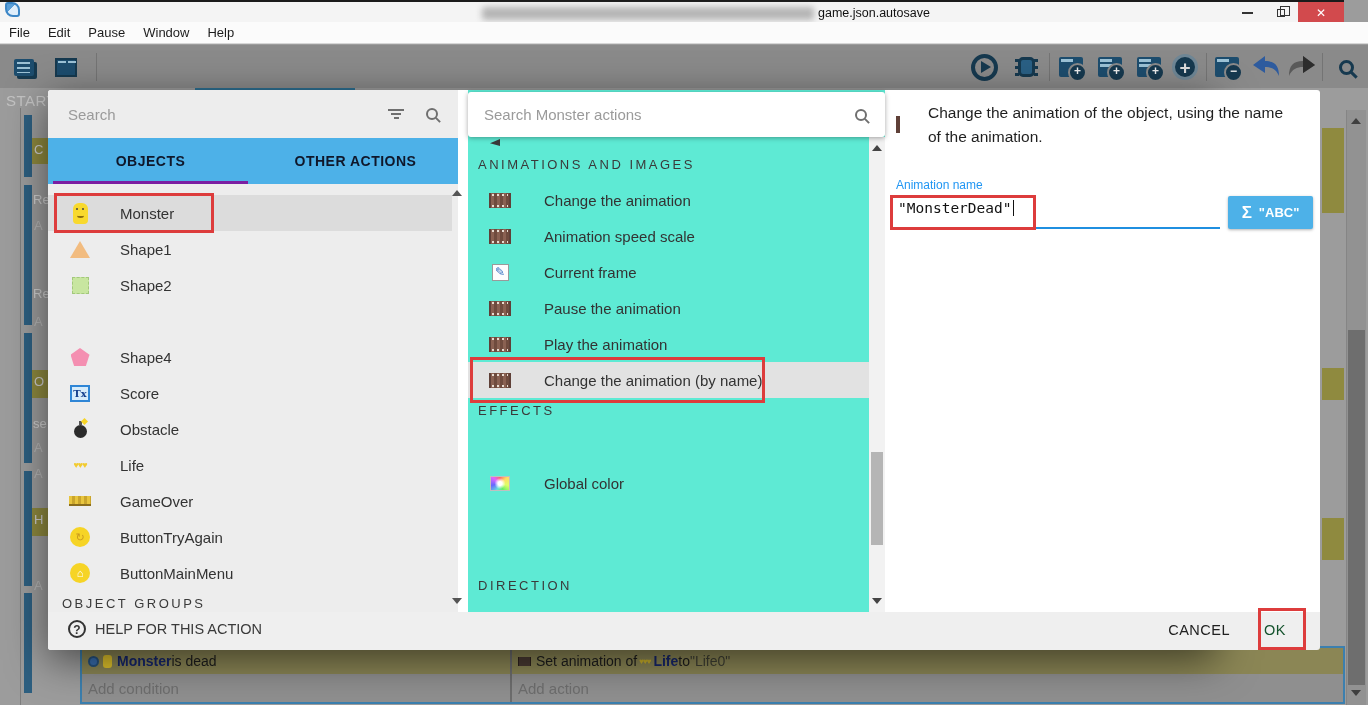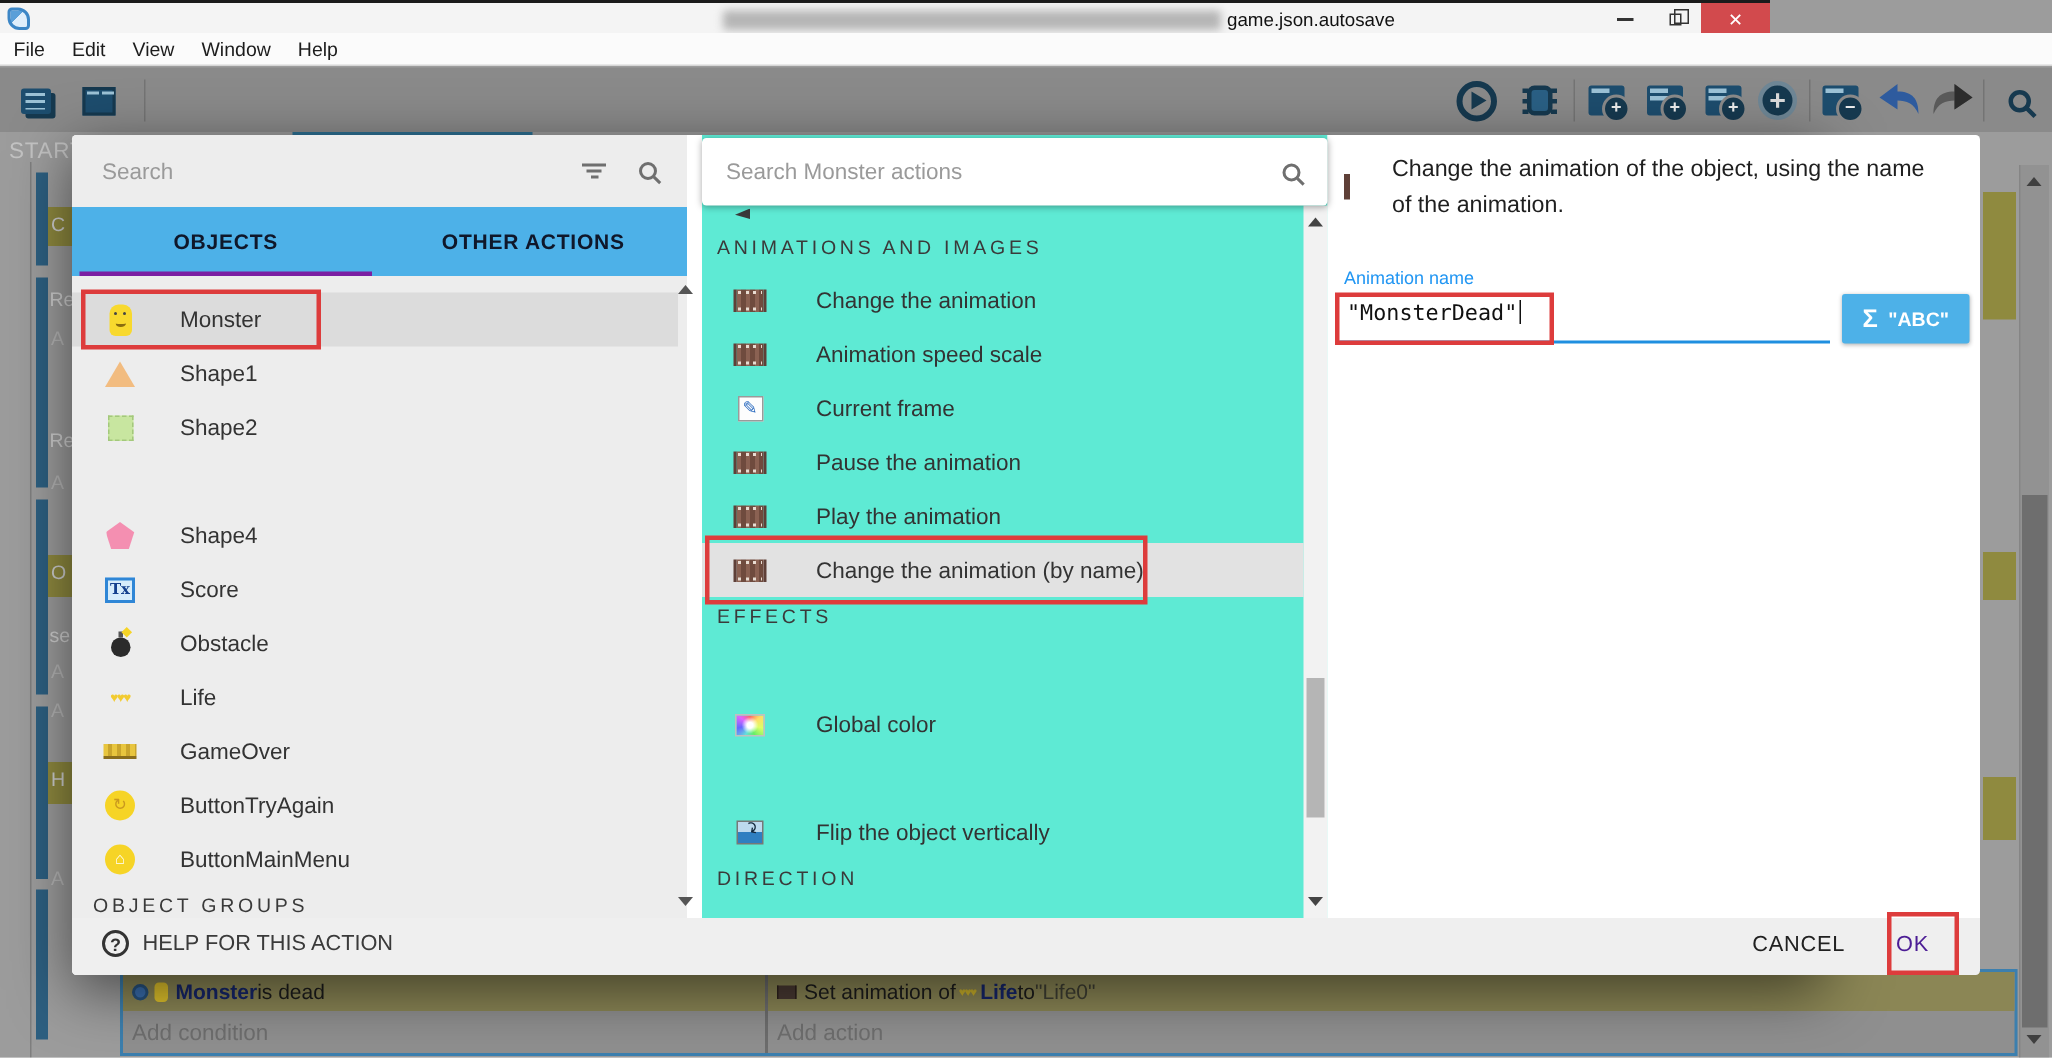--- a/index.html
+++ b/index.html
@@ -1,20 +1,20 @@
 <!DOCTYPE html>
 <html><head>
 <meta charset="utf-8">
 <style>
   * { margin:0; padding:0; box-sizing:border-box; }
   html,body { width:1368px; height:705px; overflow:hidden; }
   body { font-family:"Liberation Sans", sans-serif; position:relative; background:#9c9c9c; }
 
   
-  .titlebar { position:absolute; left:0; top:0; width:1180px; height:22px; background:#f4f4f4; border-top:2px solid #1b1b1b; display:flex; align-items:center; z-index:50; }
+  .titlebar { position:absolute; left:0; top:0; width:1344px; height:22px; background:#f4f4f4; border-top:2px solid #1b1b1b; display:flex; z-index:50; }
   .app-logo { width:15px; height:15px; margin-left:5px; border:2px solid #3c86c6; border-radius:3px 8px 3px 8px; background:linear-gradient(135deg,#5a9fd8 40%,#dfeefb 40%); }
   .blurred-path { position:absolute; left:482px; top:5px; width:332px; height:13px; background:#b5b5b5; filter:blur(3px); border-radius:2px; }
   .title-text { position:absolute; left:818px; top:4px; font-size:12.5px; color:#111; }
   .win-controls { position:absolute; right:0; top:0; height:22px; display:flex; }
   .win-btn { width:34px; height:22px; display:flex; align-items:center; justify-content:center; }
   .min-glyph { width:11px; height:2px; background:#333; }
   .restore-glyph { position:relative; width:8px; height:8px; border:1px solid #333; background:#f4f4f4; }
   .restore-glyph::before { content:""; position:absolute; top:-4px; left:2px; width:8px; height:8px; border:1px solid #333; }
   .close-btn { width:46px; background:#d24a4d; color:#fff; font-size:12px; }
 
@@ -144,21 +144,21 @@
   .field-underline { position:absolute; left:8px; top:137px; width:327px; height:2px; background:#1f8fe0; }
   .expr-btn { position:absolute; left:1180px; top:106px; width:85px; height:33px; background:#4db1e8; border:none; border-radius:2px; box-shadow:0 1px 3px rgba(0,0,0,0.3); color:#fff; display:flex; align-items:center; justify-content:center; gap:7px; font-family:"Liberation Sans",sans-serif; }
   .expr-sigma { font-size:17px; font-weight:bold; }
   .expr-label { font-size:13px; font-weight:bold; }
 
   
   .dlg-footer { position:absolute; left:0; top:522px; width:1272px; height:38px; background:#efefef; border-radius:0 0 3px 3px; }
   .help-btn { position:absolute; left:20px; top:8px; display:flex; align-items:center; gap:9px; font-size:14.5px; color:#3a3a3a; }
   .q-circle { width:18px; height:18px; border:2px solid #333; border-radius:50%; font-size:12px; font-weight:bold; text-align:center; line-height:16px; color:#333; }
   .cancel-btn { position:absolute; right:90px; top:10px; font-size:14.5px; color:#212121; letter-spacing:0.5px; background:none; border:none; font-family:"Liberation Sans",sans-serif; }
-  .ok-btn { position:absolute; right:34px; top:10px; font-size:14.5px; color:#4c1d95; letter-spacing:0.5px; background:none; border:none; font-family:"Liberation Sans",sans-serif; }
+  .ok-btn { position:absolute; right:34px; top:10px; font-size:14.5px; color:#14532d; letter-spacing:0.5px; background:none; border:none; font-family:"Liberation Sans",sans-serif; }
 
   
   .anno { position:absolute; border:3px solid #dd3c3c; z-index:30; pointer-events:none; }
 </style>
 </head>
 <body>
 
 <div class="titlebar">
   <div class="app-logo"></div>
   <div class="blurred-path"></div>
@@ -170,21 +170,21 @@
     <div class="win-btn">
         <div class="restore-glyph"></div>
       </div>
     <div class="win-btn close-btn">✕</div>
   </div>
 </div>
 
 <div class="menubar">
   <span class="menu-item">File</span>
   <span class="menu-item">Edit</span>
-  <span class="menu-item">View</span>
+  <span class="menu-item">Pause</span>
   <span class="menu-item">Window</span>
   <span class="menu-item">Help</span>
 </div>
 
 <div class="toolbar">
   <div class="tb-ico" style="left:6px">
       <div class="tbs-stack"></div>
     </div>
   <div class="tb-ico" style="left:48px">
       <div class="tbs-scene"></div>
@@ -419,26 +419,20 @@
     </div>
 
     <div class="sec-header" style="top:313px">EFFECTS</div>
 
     <div class="act-row" style="top:375px">
       <span class="aicon">
           <span class="icon-color"></span>
         </span>
       <span class="alabel">Global color</span>
     </div>
-    <div class="act-row" style="top:447px">
-      <span class="aicon">
-          <span class="icon-flipv"></span>
-        </span>
-      <span class="alabel">Flip the object vertically</span>
-    </div>
 
     <div class="sec-header" style="top:488px">DIRECTION</div>
 
     <div class="mid-scrollbar">
       <div class="ms-up"></div>
       <div class="ms-thumb"></div>
       <div class="ms-down"></div>
     </div>
   </div>
 

